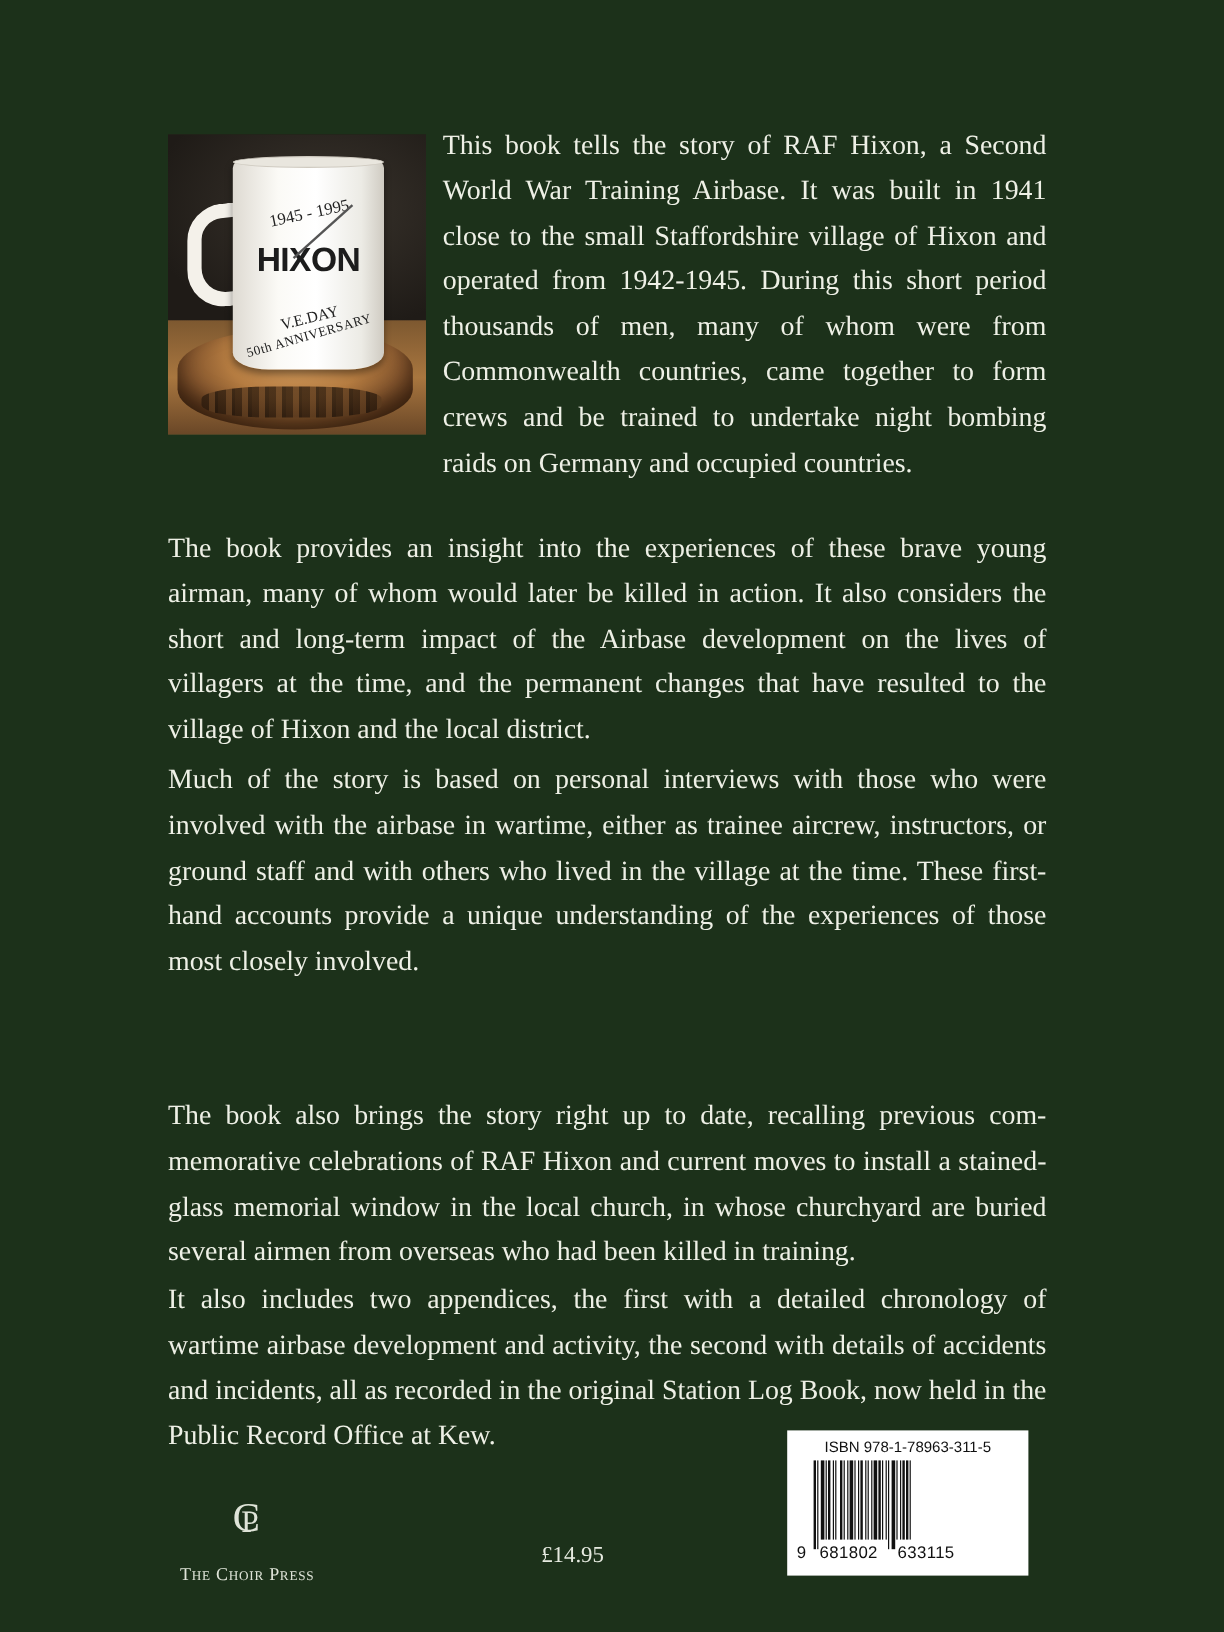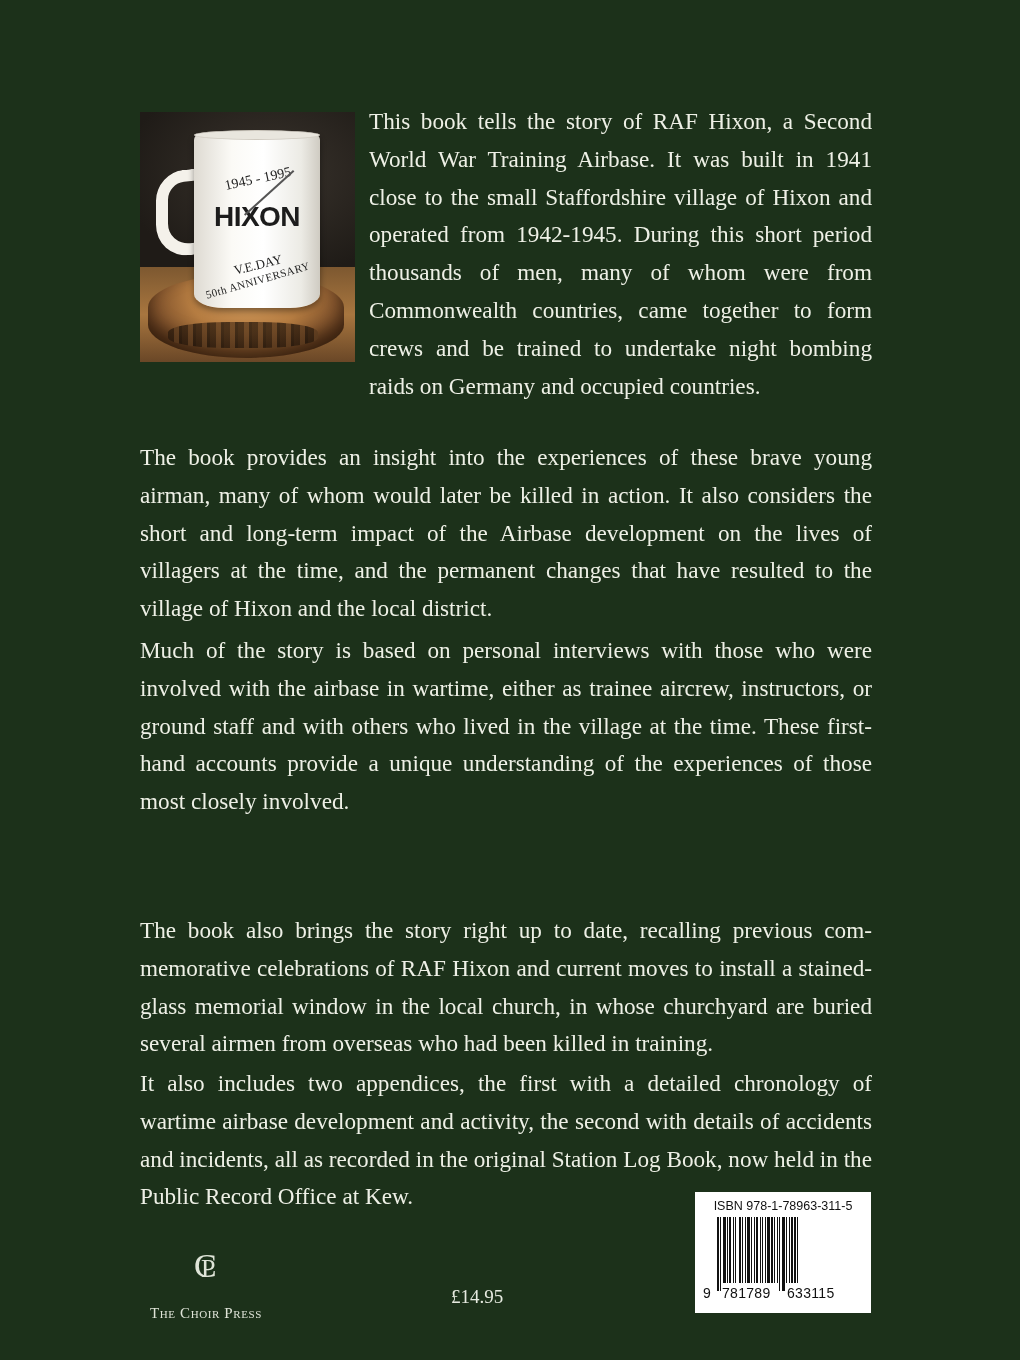--- a/index.html
+++ b/index.html
@@ -162,23 +162,23 @@
       position: absolute;
       left: 451px;
       top: 1286px;
       font-family: "Liberation Serif", serif;
       font-size: 19px;
       color: #e6eae0;
     }
 
     .barcode-box {
       position: absolute;
-      left: 695px;
+      left: 656px;
       top: 1192px;
-      width: 176px;
+      width: 201px;
       height: 121px;
       background: #ffffff;
       box-sizing: border-box;
       padding: 7px 8px 0 8px;
       color: #111;
     }
     .barcode-box .isbn-text {
       font-family: "Liberation Sans", "DejaVu Sans", sans-serif;
       font-size: 12.5px;
       line-height: 14px;
@@ -284,16 +284,16 @@
       <div class="bar" style="left: 62px; width: 1px; height: 74px;"></div>
       <div class="bar" style="left: 65px; width: 3px; height: 74px;"></div>
       <div class="bar" style="left: 69px; width: 1px; height: 66px;"></div>
       <div class="bar" style="left: 72px; width: 1px; height: 66px;"></div>
       <div class="bar" style="left: 74px; width: 2px; height: 66px;"></div>
       <div class="bar" style="left: 77px; width: 2px; height: 66px;"></div>
       <div class="bar" style="left: 80px; width: 1px; height: 66px;"></div>
     </div>
   <div class="digits">
     <span class="digit-lead">9</span>
-    <span class="digit-left">781789</span>
+    <span class="digit-left">681802</span>
     <span class="digit-right">633115</span>
   </div>
 </div>
 
 </body></html>

